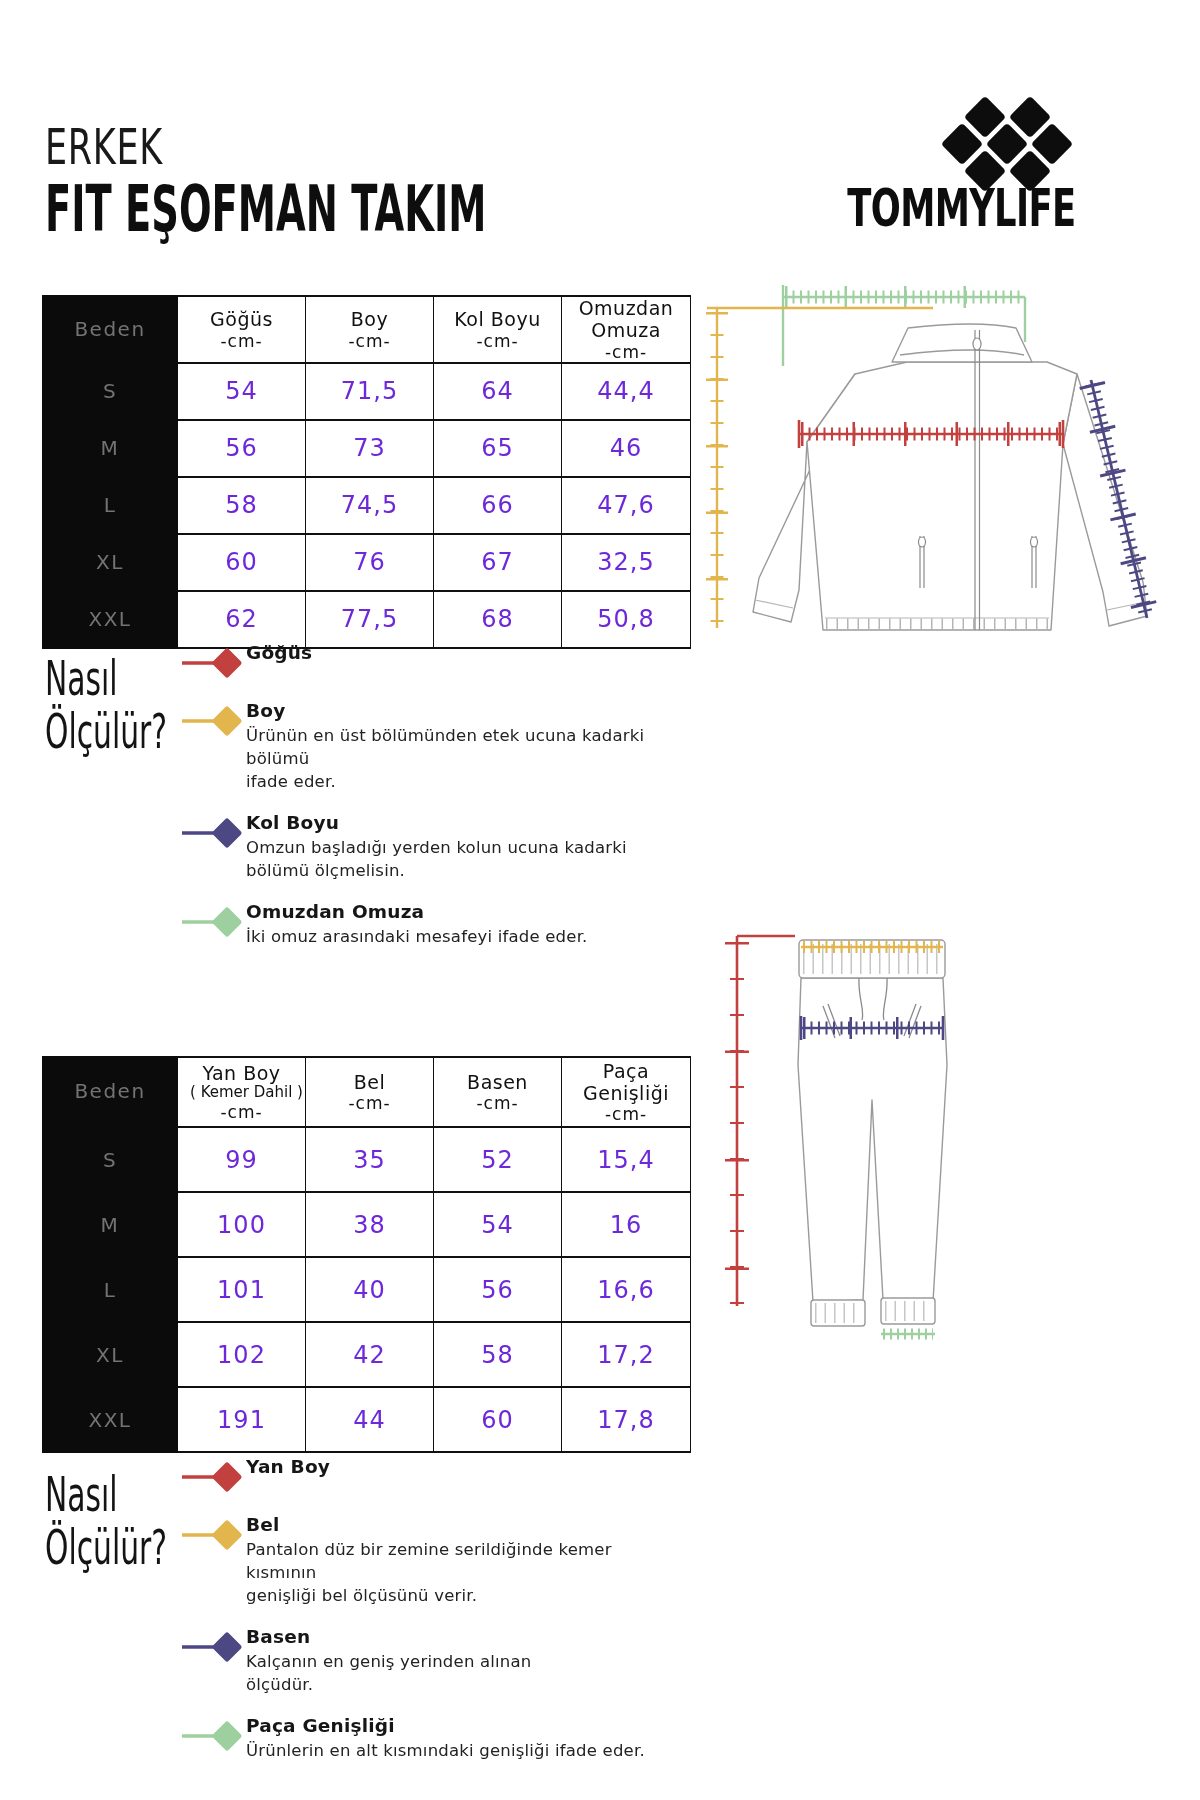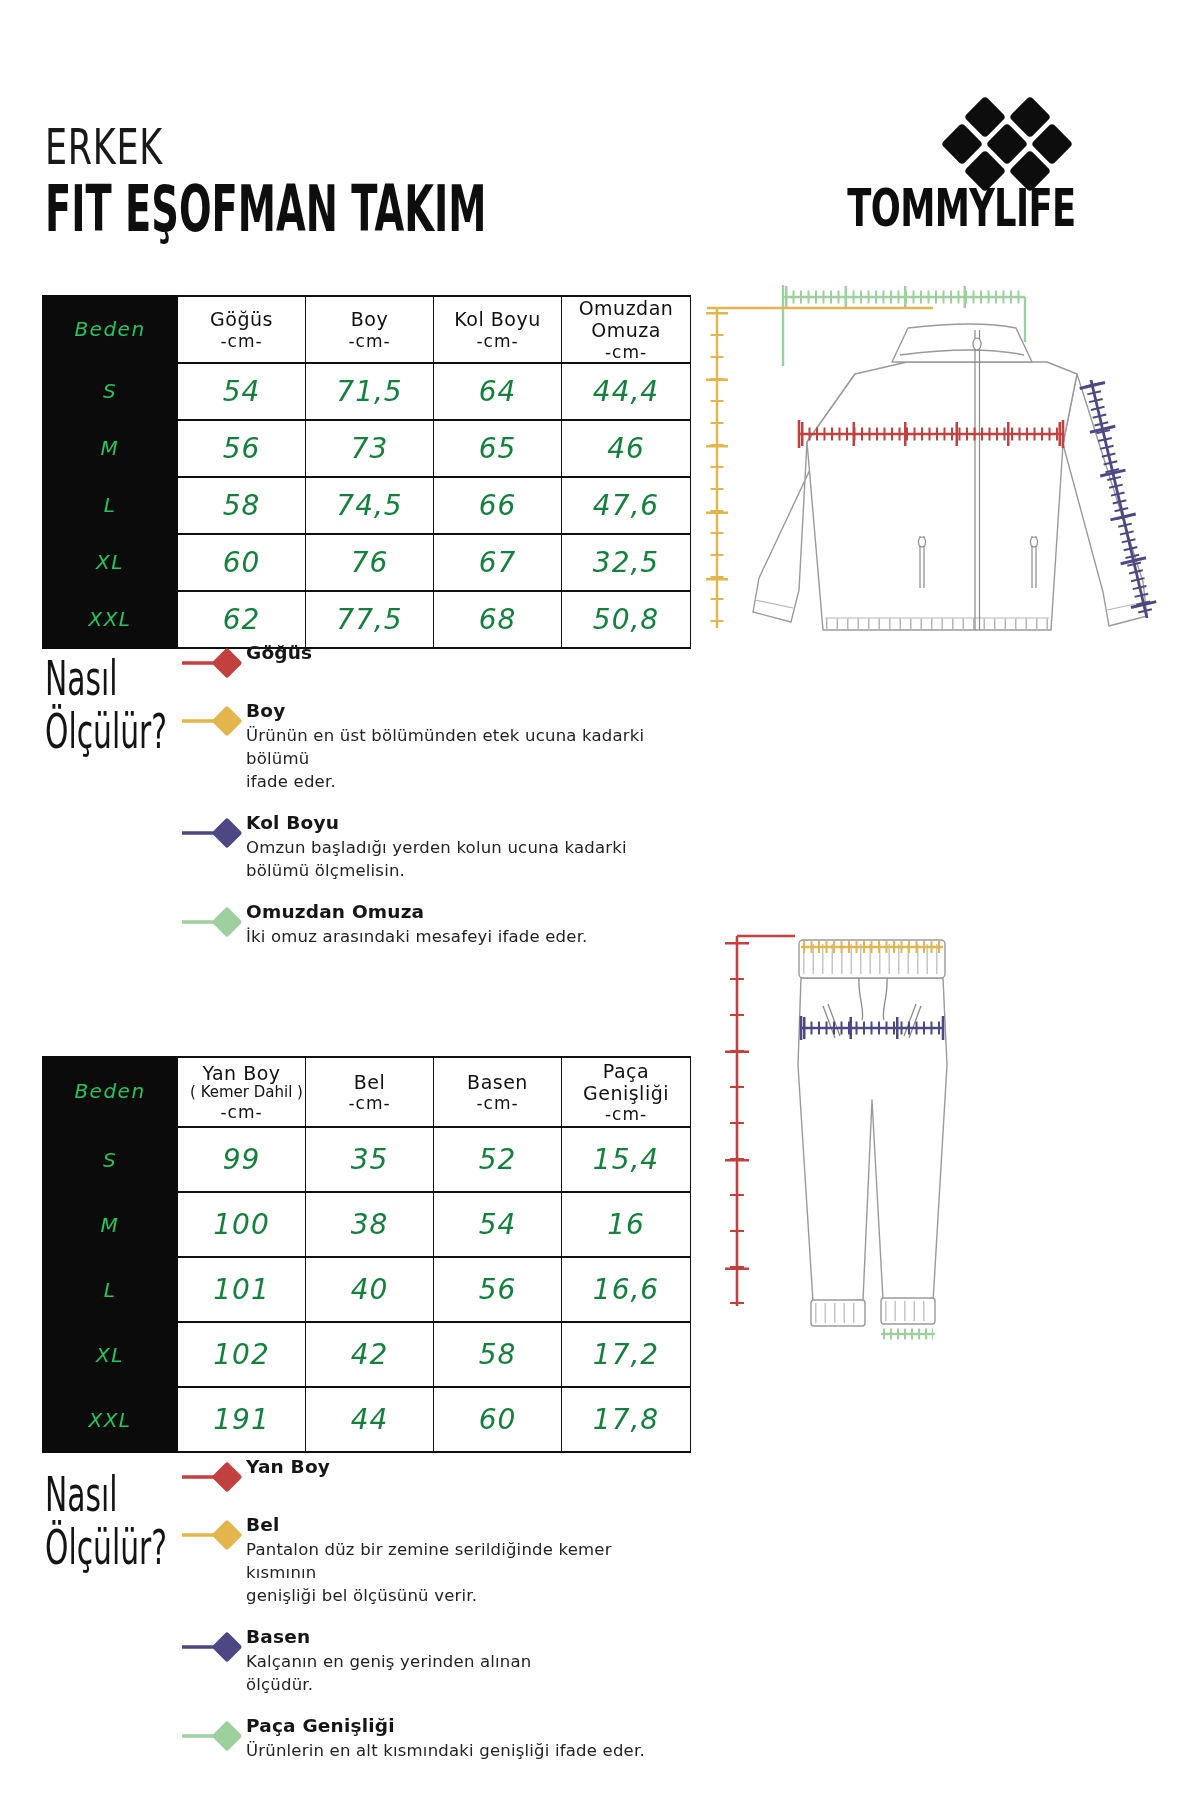--- a/index.html
+++ b/index.html
@@ -13,27 +13,27 @@
   .brand-name{position:absolute;right:125px;top:178px;font-size:52px;font-weight:800;color:#0d0d0d;
       transform:scaleX(.68);transform-origin:right top;letter-spacing:-1px;white-space:nowrap;}
   .brand-diamonds{position:absolute;left:925px;top:92px;}
   
   table.tbl{position:absolute;left:42px;border-collapse:collapse;table-layout:fixed;width:648px;
             text-align:center;}
   table.t-jacket{top:295px;}
   table.t-pants{top:1056px;}
   .tbl td,.tbl th{border:1.6px solid #101010;border-top-width:2.6px;border-bottom-width:2.6px;
                   background:#fff;padding:0;vertical-align:middle;font-weight:400;}
-  .tbl .col-size{background:#0b0b0b;color:#22c55e;border-color:#0b0b0b;font-size:20px;letter-spacing:1.5px;font-style:italic;}
+  .tbl .col-size{background:#0b0b0b;color:#737373;border-color:#0b0b0b;font-size:20px;letter-spacing:1.5px;}
   .tbl thead th{font-size:19px;line-height:1.18;letter-spacing:.5px;color:#111;}
   .t-jacket thead th{height:64px;}
   .t-jacket tbody td,.t-jacket tbody th{height:55px;}
   .t-pants thead th{height:68px;}
   .t-pants tbody td,.t-pants tbody th{height:63px;}
-  .tbl tbody td{font-size:28px;letter-spacing:1px;color:#15803d;font-style:italic;}
+  .tbl tbody td{font-size:24px;letter-spacing:1px;color:#6d28d9;}
   .hdr-unit{display:block;font-size:17px;letter-spacing:1px;}
   .hdr-sub{display:block;font-size:15px;letter-spacing:0;padding-left:10px;}
   
   .jacket-art{position:absolute;left:695px;top:282px;}
   .pants-art{position:absolute;left:695px;top:920px;}
   
   .m-title{position:absolute;left:45px;font-size:48px;font-weight:500;color:#141414;
            transform:scaleX(.62);transform-origin:left top;white-space:nowrap;line-height:1.1;}
   .legend{position:absolute;left:180px;width:500px;display:flex;flex-direction:column;gap:19px;}
   .lg-item{display:flex;align-items:flex-start;}

